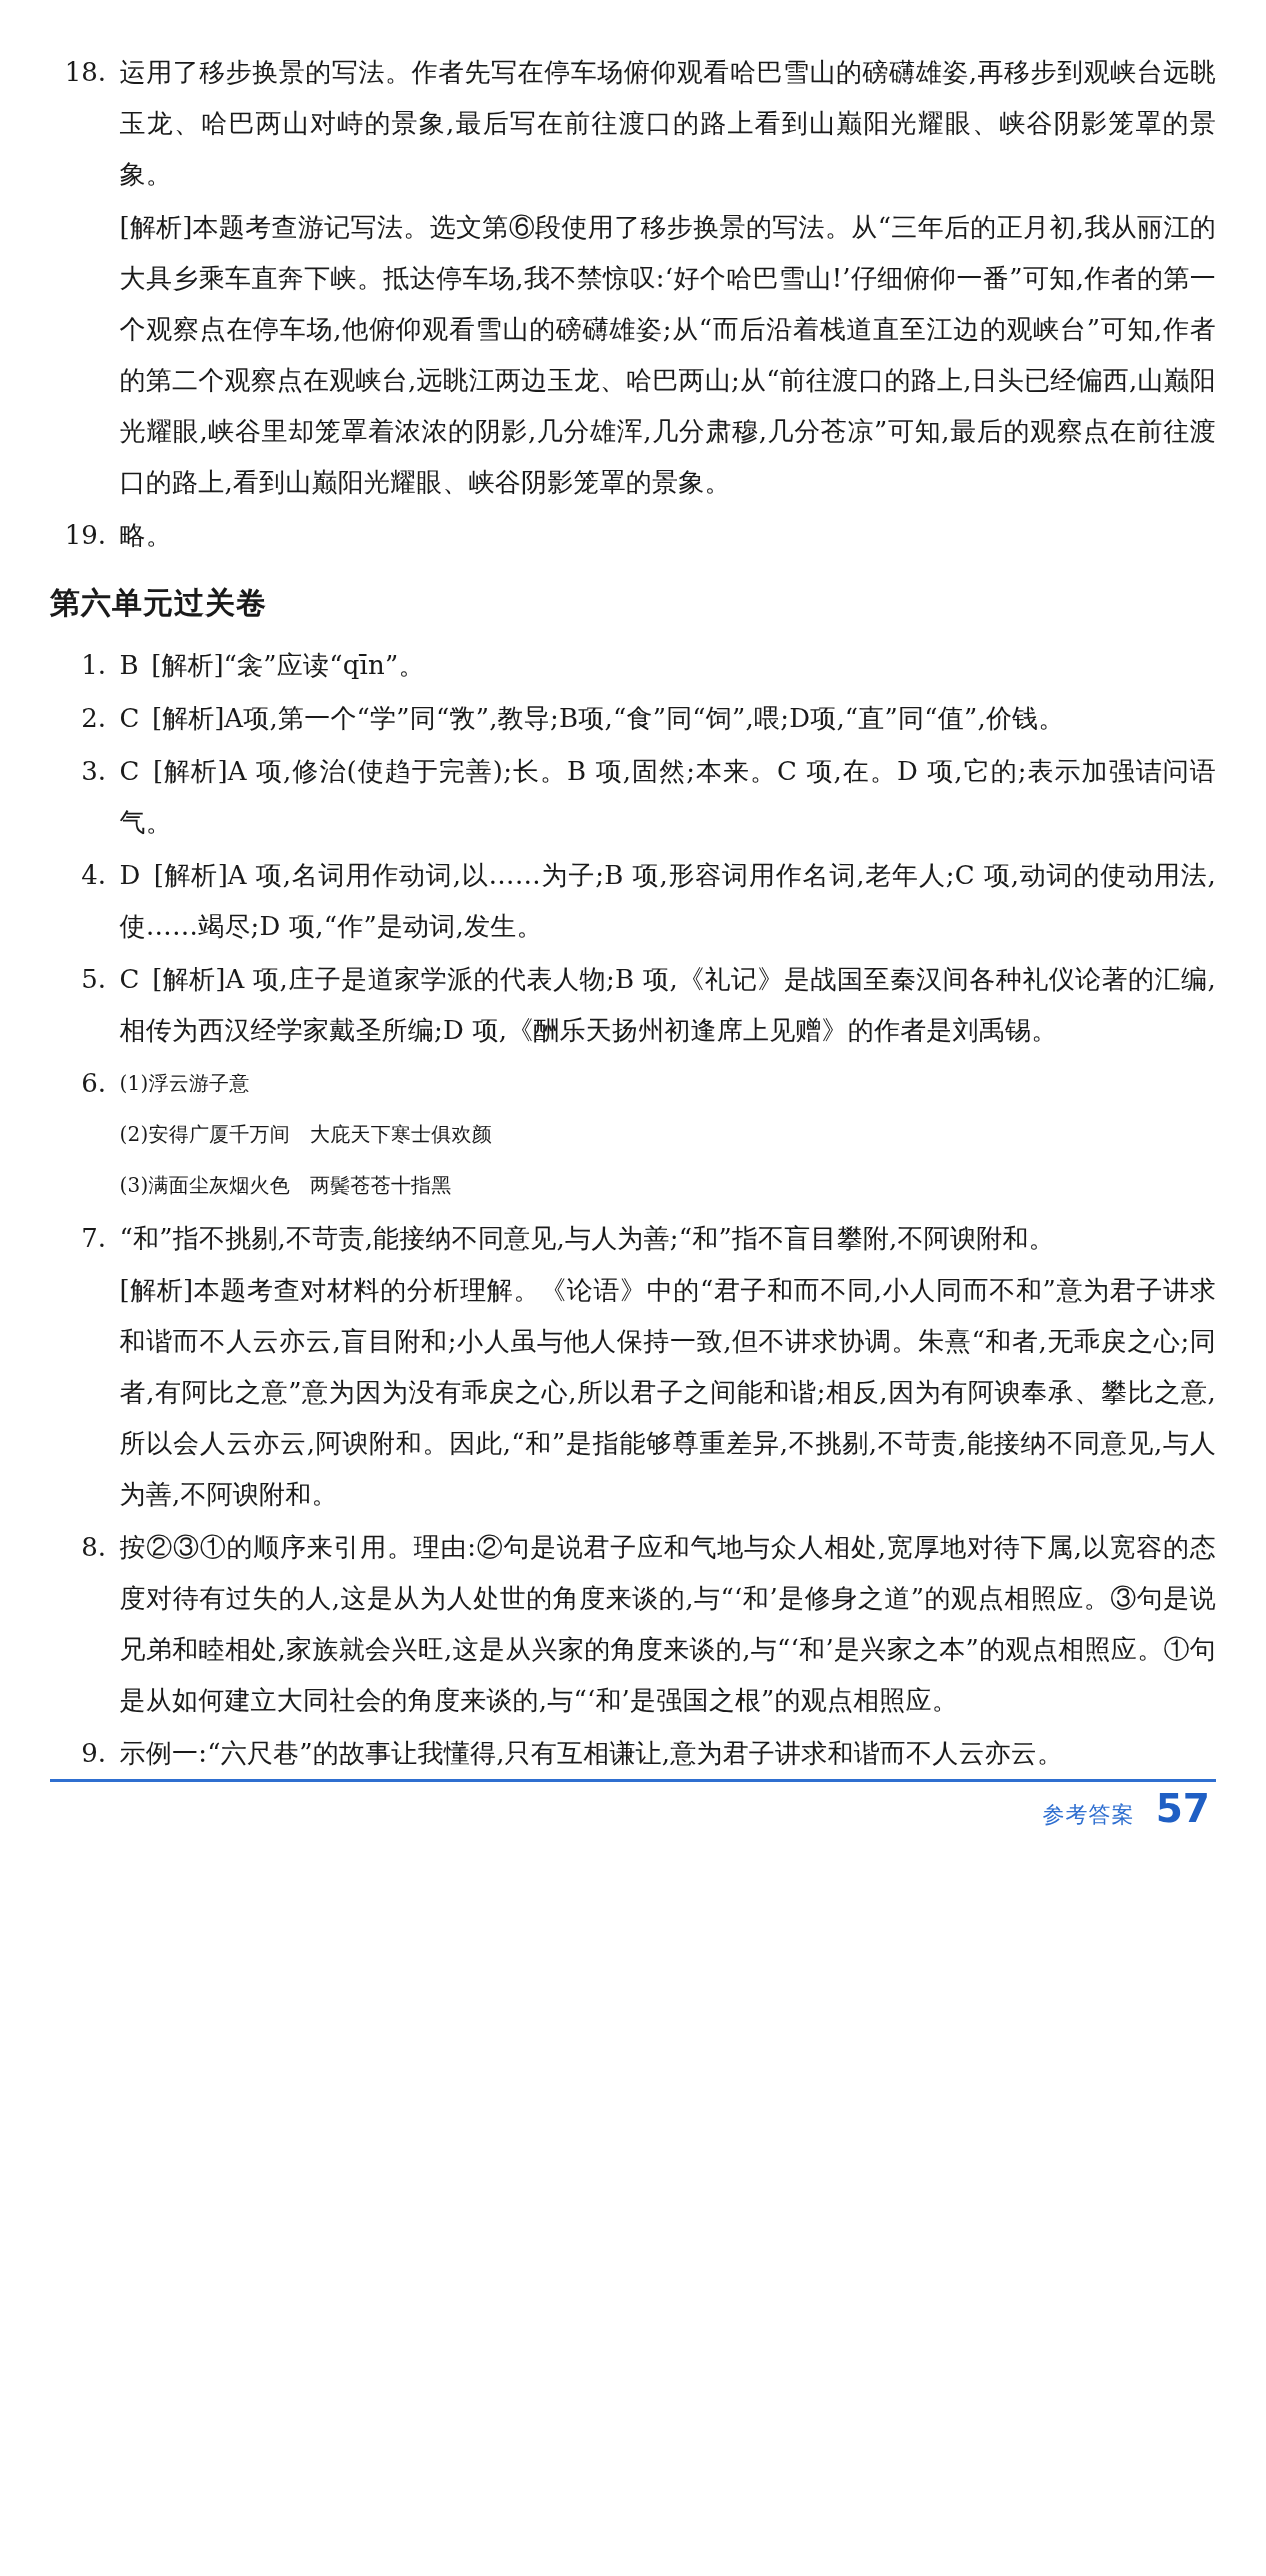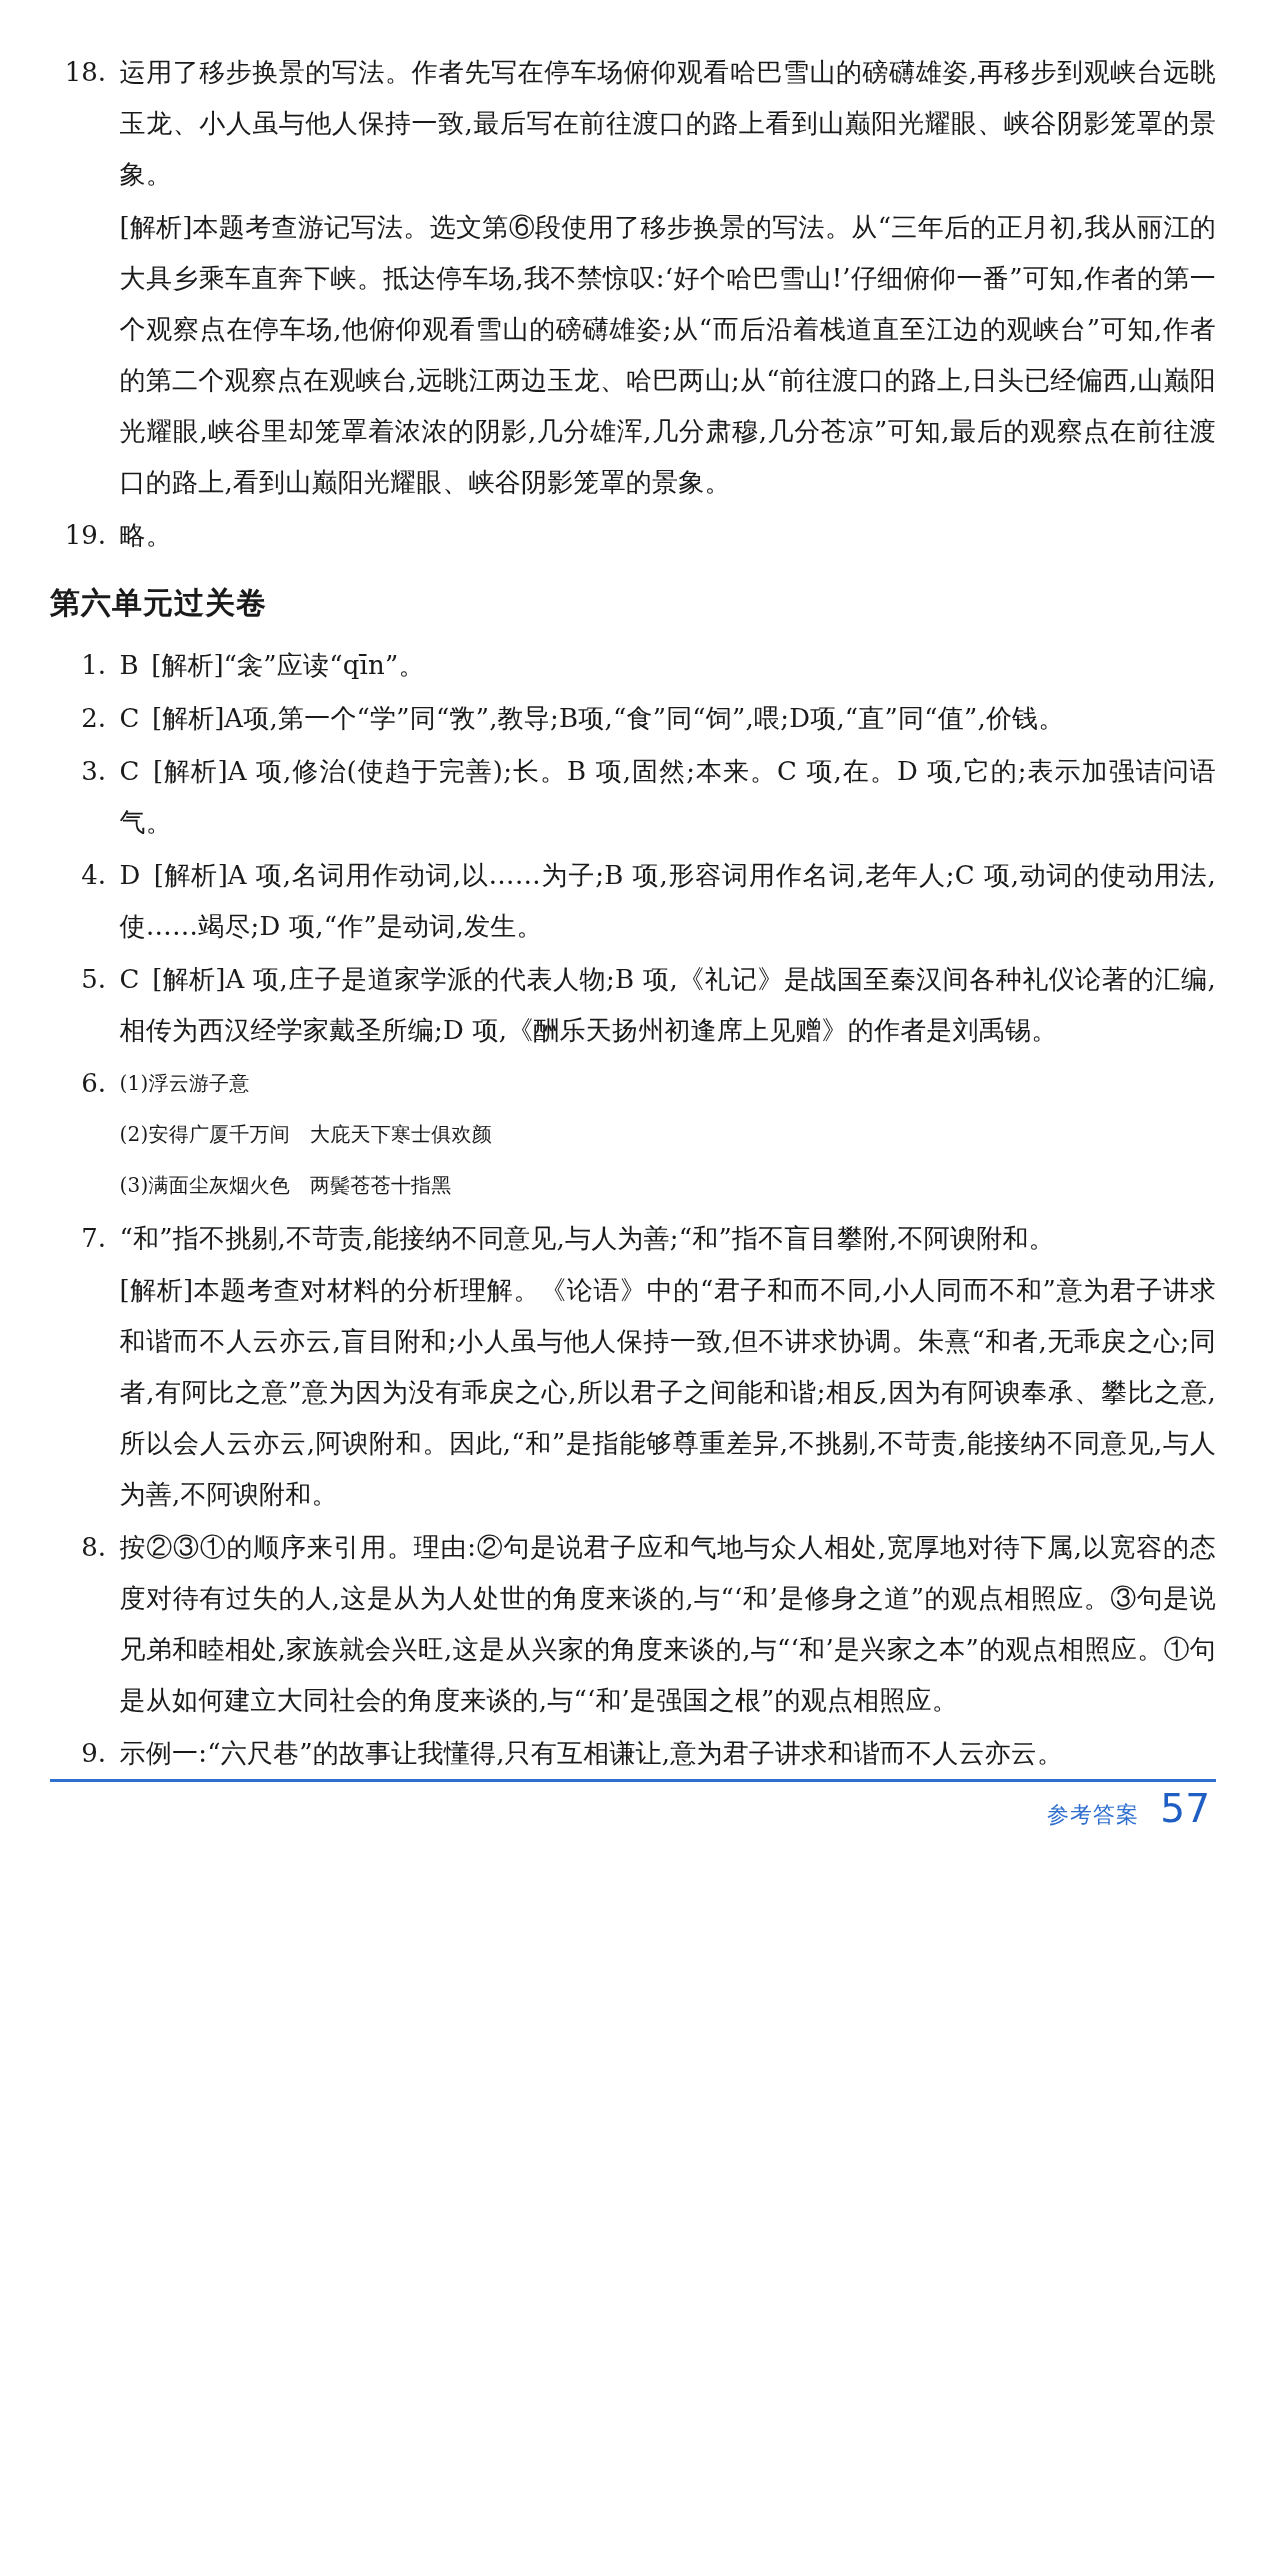--- a/index.html
+++ b/index.html
@@ -105,33 +105,33 @@
   .footer-label {
     color: #2f6fd0;
     font-family: "DejaVu Sans", "Liberation Sans", sans-serif;
     font-size: 22px;
     letter-spacing: 1px;
     text-align: center;
   }
   .footer-page {
     color: #1f5fc4;
     font-family: "DejaVu Sans", "Liberation Sans", sans-serif;
-    font-weight: normal;
+    font-weight: bold;
     font-size: 39px;
     line-height: 39px;
   }
 </style>
 </head>
 <body>
 
 <div class="page">
 
   <div class="entry">
     <div class="entry-num">18.</div>
-    <div class="entry-body">运用了移步换景的写法。作者先写在停车场俯仰观看哈巴雪山的磅礴雄姿,再移步到观峡台远眺玉龙、小人虽与他人保持一致,最后写在前往渡口的路上看到山巅阳光耀眼、峡谷阴影笼罩的景象。</div>
+    <div class="entry-body">运用了移步换景的写法。作者先写在停车场俯仰观看哈巴雪山的磅礴雄姿,再移步到观峡台远眺玉龙、哈巴两山对峙的景象,最后写在前往渡口的路上看到山巅阳光耀眼、峡谷阴影笼罩的景象。</div>
   </div>
   <div class="entry">
     <div class="entry-num"></div>
     <div class="entry-body"><span class="jx">[解析]</span><span>本题考查游记写法。选文第⑥段使用了移步换景的写法。从“三年后的正月初,我从丽江的大具乡乘车直奔下峡。抵达停车场,我不禁惊叹:‘好个哈巴雪山!’仔细俯仰一番”可知,作者的第一个观察点在停车场,他俯仰观看雪山的磅礴雄姿;从“而后沿着栈道直至江边的观峡台”可知,作者的第二个观察点在观峡台,远眺江两边玉龙、哈巴两山;从“前往渡口的路上,日头已经偏西,山巅阳光耀眼,峡谷里却笼罩着浓浓的阴影,几分雄浑,几分肃穆,几分苍凉”可知,最后的观察点在前往渡口的路上,看到山巅阳光耀眼、峡谷阴影笼罩的景象。</span></div>
   </div>
 
   <div class="entry">
     <div class="entry-num">19.</div>
     <div class="entry-body">略。</div>
   </div>

